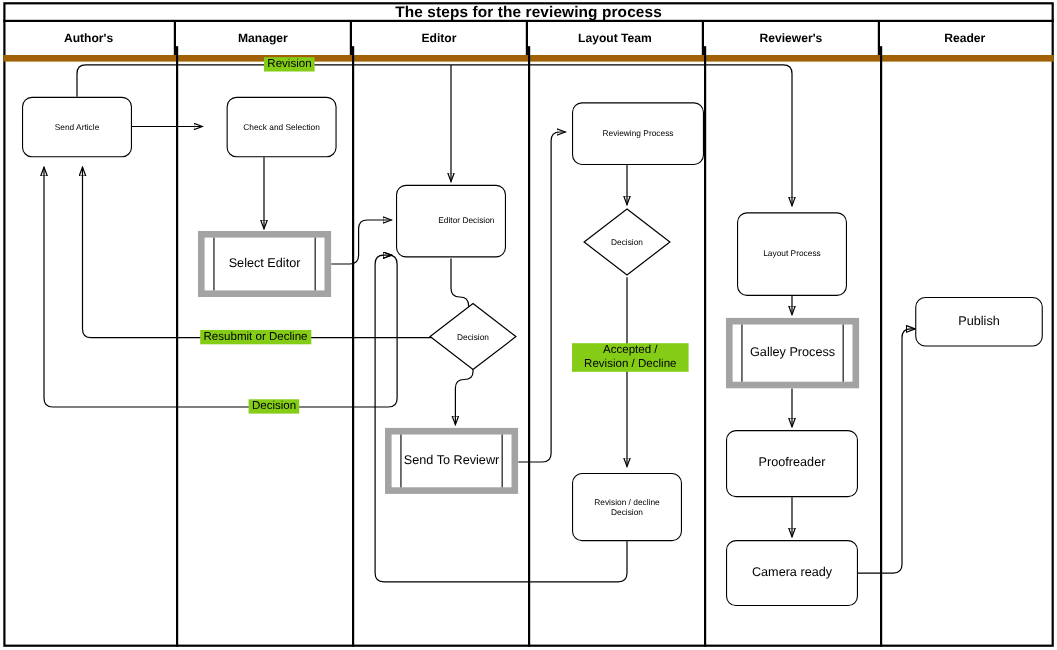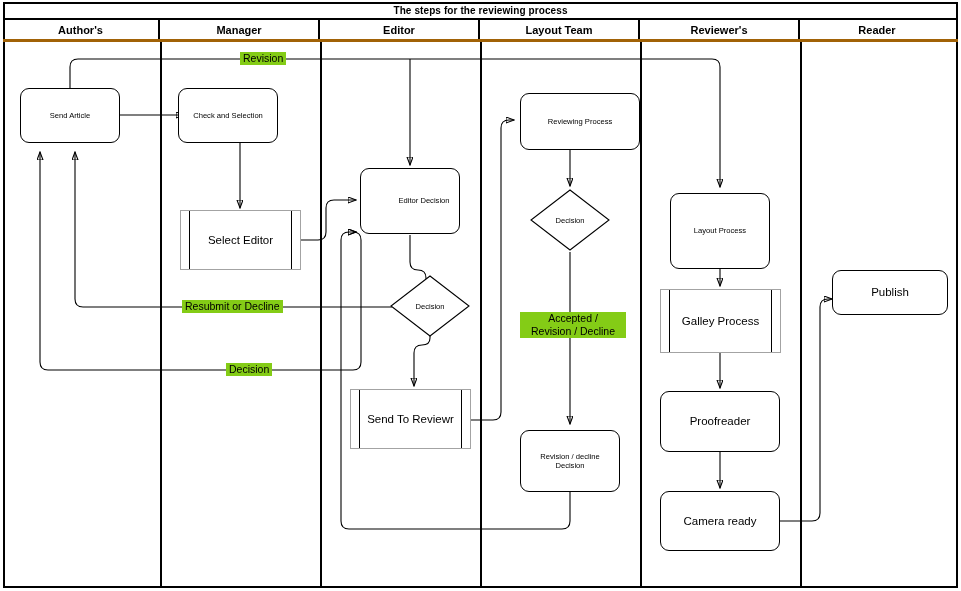--- a/index.html
+++ b/index.html
@@ -6,42 +6,42 @@
   body{font-family:"Liberation Sans", sans-serif;}
   #stage{position:relative;width:961px;height:591px;background:#ffffff;overflow:hidden;}
 
   
   .frame{position:absolute;left:3px;top:2px;width:955px;height:586px;
          border:2px solid #000;box-sizing:border-box;}
 
   .title-bar{position:absolute;left:3px;top:2px;width:955px;height:18px;
              border-bottom:2px solid #000;box-sizing:border-box;
              display:flex;align-items:center;justify-content:center;}
-  .title-bar span{font-size:10px;font-weight:bold;color:#000;letter-spacing:.1px;}
-
-  .header-row{position:absolute;left:3px;top:20px;width:955px;height:22px;
-              border-bottom:3px solid #a16207;box-sizing:border-box;display:flex;}
+  .title-bar span{font-size:14px;font-weight:bold;color:#000;letter-spacing:.1px;}
+
+  .header-row{position:absolute;left:3px;top:20px;width:955px;height:36px;
+              border-bottom:6px solid #a16207;box-sizing:border-box;display:flex;}
   .header-cell{height:100%;display:flex;align-items:center;justify-content:center;
                box-sizing:border-box;border-right:2px solid #000;}
   .header-cell:last-child{border-right:none;}
   .header-cell span{font-size:11px;font-weight:bold;color:#000;}
 
   
   .lane-div{position:absolute;top:42px;height:546px;width:2px;background:#000;}
 
   
   #wires{position:absolute;left:0;top:0;width:961px;height:591px;}
   #wires path,#wires line{fill:none;stroke:#000;stroke-width:1.1;}
 
   
   .node{position:absolute;box-sizing:border-box;background:#fff;
         display:flex;align-items:center;justify-content:center;text-align:center;
         color:#000;line-height:1.25;}
   .proc{border:1px solid #000;border-radius:9px;}
-  .sub{border:1px solid #a3a3a3;}
+  .sub{border:6px solid #a3a3a3;}
   .sub .barL,.sub .barR{position:absolute;top:0;bottom:0;width:1px;background:#000;}
   .sub .barL{left:8px;} .sub .barR{right:8px;}
   .fs-sm{font-size:7.6px;}
   .fs-md{font-size:11.5px;}
 
   .diamond{position:absolute;}
   .diamond svg{position:absolute;left:0;top:0;}
   .diamond .dlabel{position:absolute;left:0;top:0;width:100%;height:100%;
                    display:flex;align-items:center;justify-content:center;
                    font-size:7.6px;color:#000;}
@@ -128,21 +128,21 @@
 
     <path d="M720,452 V488" marker-end="url(#ah)"></path>
 
     <path d="M780,521 H812 Q820,521 820,513 V307 Q820,299 828,299 H832" marker-end="url(#ah)"></path>
   </svg>
 
   <div class="node proc fs-sm" style="left:20px;top:88px;width:100px;height:55px;">
     <span>Send Article</span>
   </div>
 
-  <div class="node proc fs-sm" style="left:178px;top:88px;width:100px;height:55px;">
+  <div class="node proc fs-sm" style="left:206px;top:88px;width:100px;height:55px;">
     <span>Check and Selection</span>
   </div>
 
   <div class="node sub fs-md" style="left:180px;top:210px;width:121px;height:60px;position:absolute;">
     <div class="barL"></div>
     <div class="barR"></div>
     <span>Select Editor</span>
   </div>
 
   <div class="node proc fs-sm" style="left:360px;top:168px;width:100px;height:66px;padding-left:28px;">

